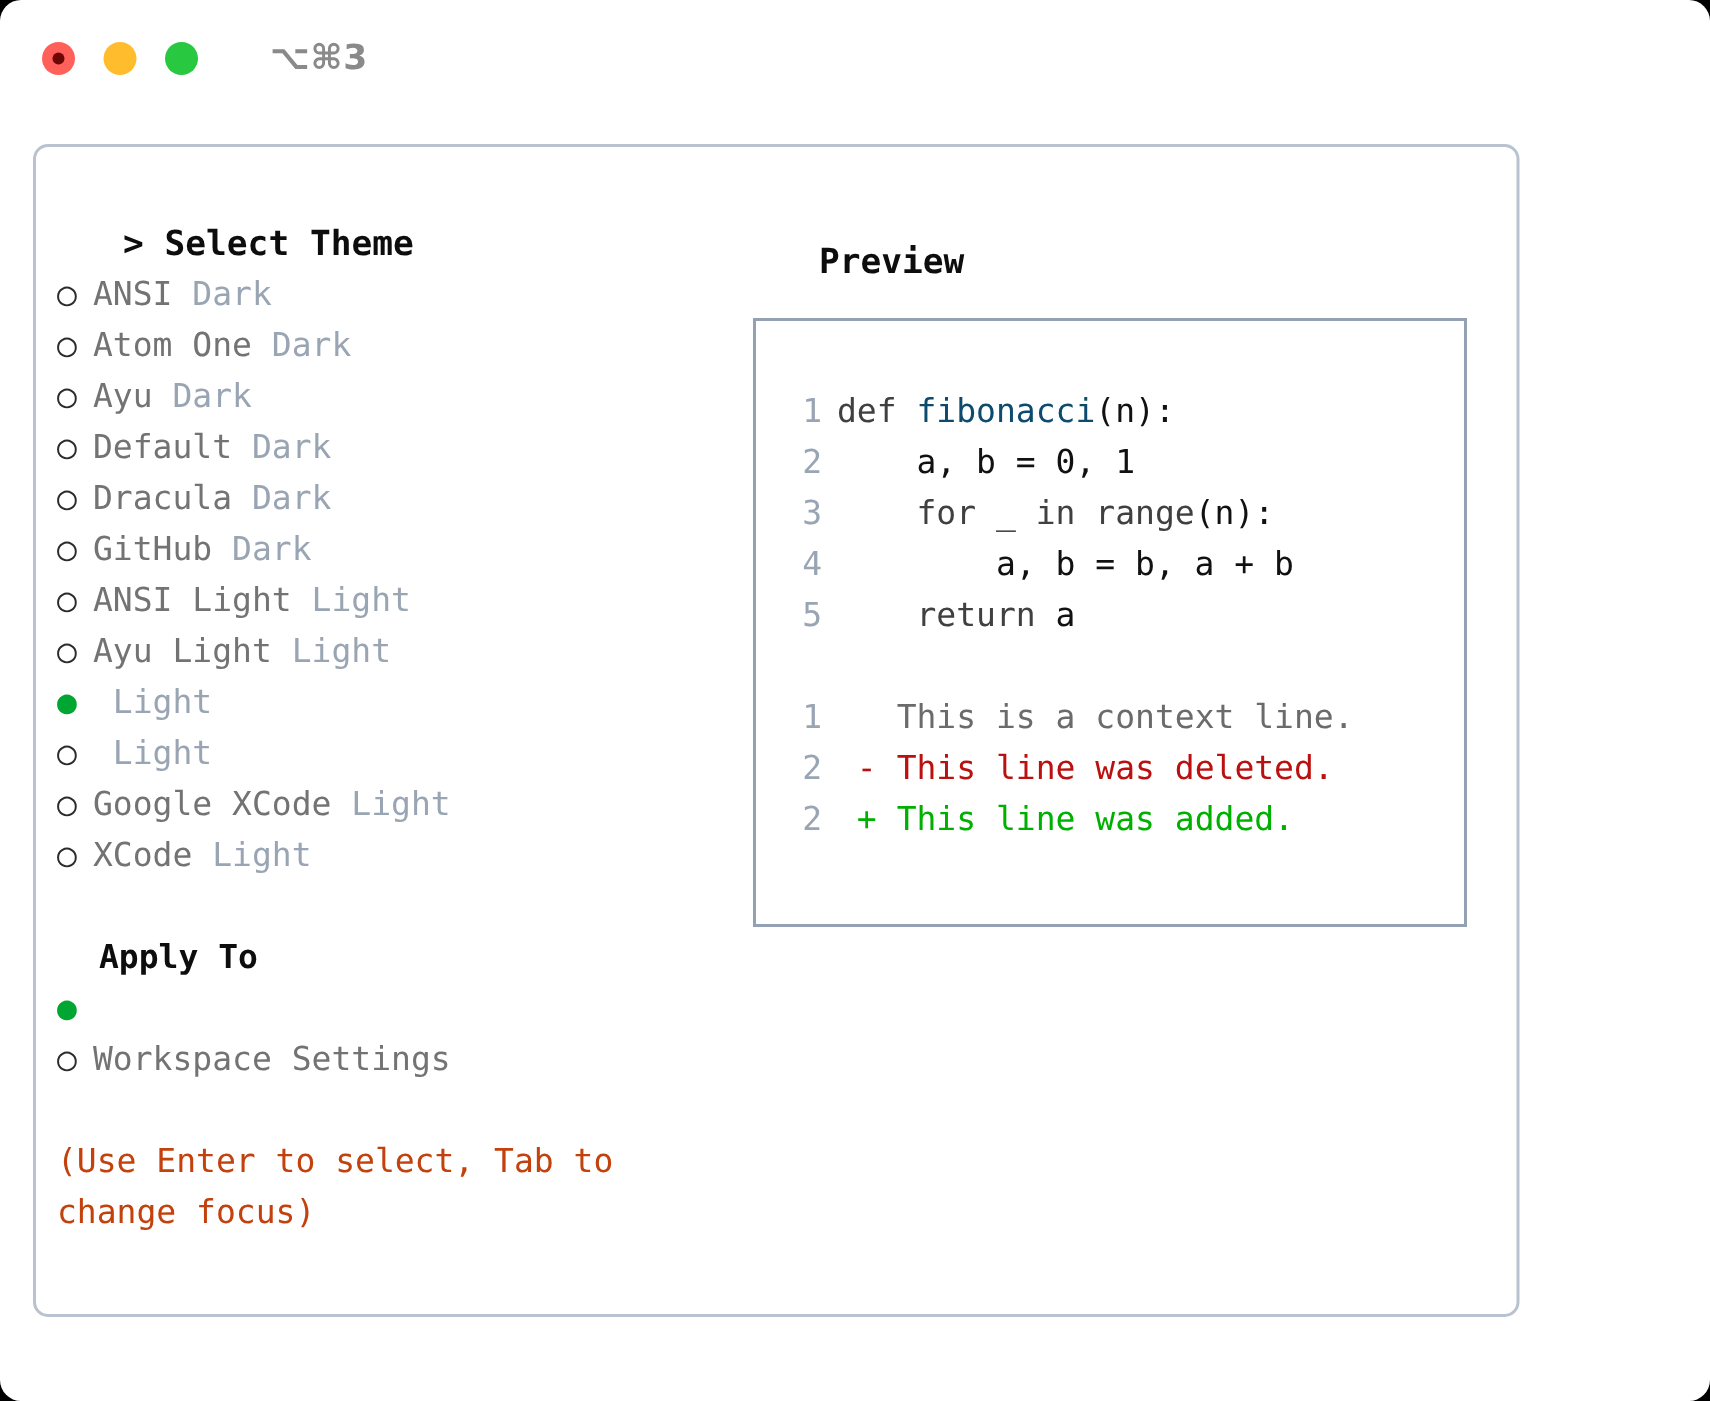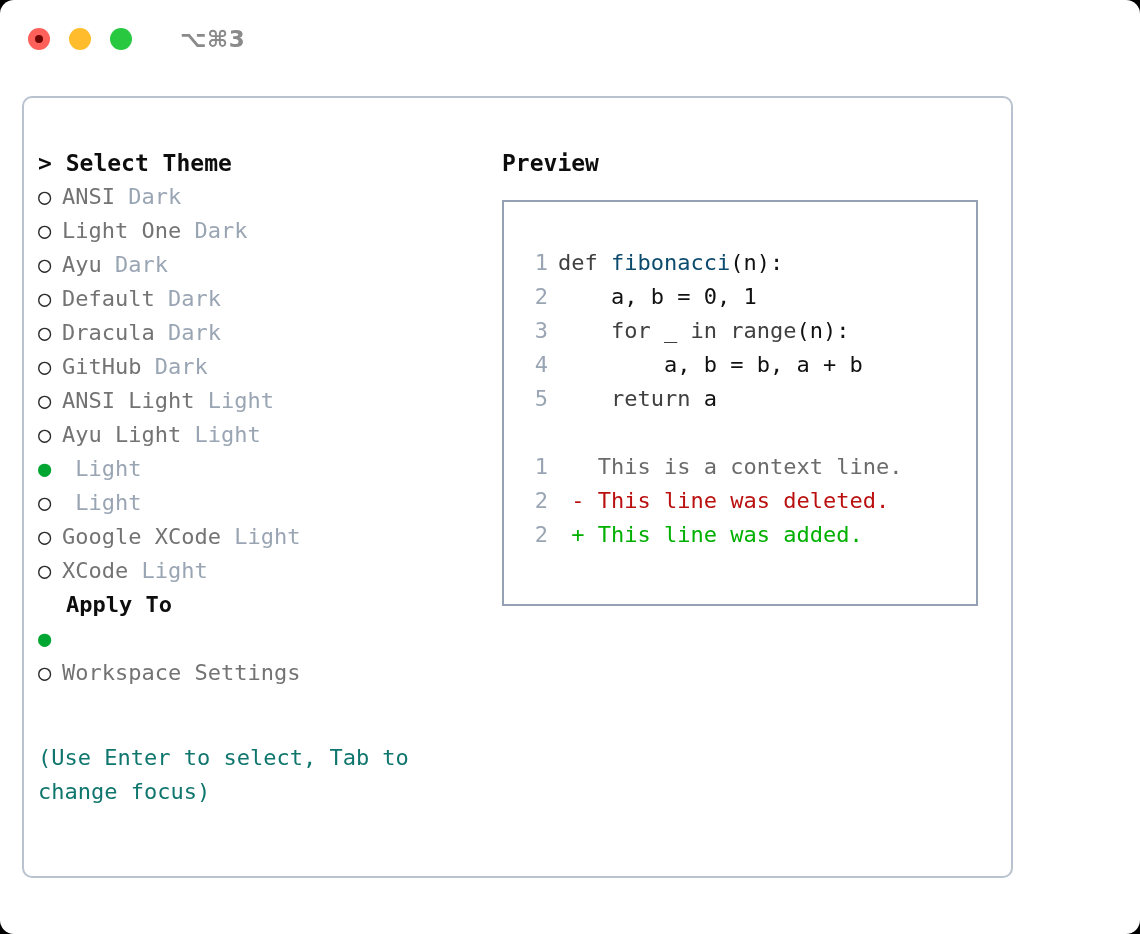--- a/index.html
+++ b/index.html
@@ -98,20 +98,21 @@
     top: 48px;
     width: 460px;
   }
 
   .heading {
     font-size: 23px;
     font-weight: bold;
     color: #0d0d0d;
     line-height: 34px;
     white-space: pre;
+    margin-left: 44px;
   }
 
   .theme-list { margin-top: 0; }
 
   .row {
     display: flex;
     align-items: baseline;
     height: 34px;
     line-height: 34px;
     font-size: 22px;
@@ -122,44 +123,44 @@
     flex: 0 0 24px;
     color: #2b2b2b;
     font-size: 22px;
     text-align: left;
   }
   .bullet.sel { color: #00a632; }
   .row .name   { color: #737373; }
   .row .tag    { color: #9aa5b4; }
   .row.selected .name { color: #00a632; }
 
-  .apply-block { }
+  .apply-block { margin-top: 34px; }
   .apply-title {
     font-size: 22px;
     font-weight: bold;
     color: #0d0d0d;
     line-height: 34px;
     padding-left: 28px;
     white-space: pre;
   }
 
   .hint {
-    margin-top: 51px;
-    font-size: 22px;
-    line-height: 34px;
-    color: #0f766e;
+    margin-top: 34px;
+    font-size: 22px;
+    line-height: 34px;
+    color: #c2410c;
     width: 400px;
     white-space: pre-wrap;
   }
 
   
   .right-col {
     position: absolute;
     left: 478px;
-    top: 48px;
+    top: 60px;
     width: 500px;
   }
 
   .preview-box {
     margin-top: 20px;
     width: 476px;
     height: 406px;
     border: 2px solid #94a1b2;
     box-sizing: border-box;
     background: #ffffff;
@@ -204,21 +205,21 @@
     <div class="win-title">⌥⌘3</div>
   </div>
 
   <div class="card">
     <div class="columns">
 
       <div class="left-col">
         <div class="heading">&gt; Select Theme</div>
         <div class="theme-list">
             <div class="row"><span class="bullet">○</span><span class="name">ANSI</span><span class="tag"> Dark</span></div>
-            <div class="row"><span class="bullet">○</span><span class="name">Light One</span><span class="tag"> Dark</span></div>
+            <div class="row"><span class="bullet">○</span><span class="name">Atom One</span><span class="tag"> Dark</span></div>
             <div class="row"><span class="bullet">○</span><span class="name">Ayu</span><span class="tag"> Dark</span></div>
             <div class="row"><span class="bullet">○</span><span class="name">Default</span><span class="tag"> Dark</span></div>
             <div class="row"><span class="bullet">○</span><span class="name">Dracula</span><span class="tag"> Dark</span></div>
             <div class="row"><span class="bullet">○</span><span class="name">GitHub</span><span class="tag"> Dark</span></div>
             <div class="row"><span class="bullet">○</span><span class="name">ANSI Light</span><span class="tag"> Light</span></div>
             <div class="row"><span class="bullet">○</span><span class="name">Ayu Light</span><span class="tag"> Light</span></div>
             <div class="row selected"><span class="bullet sel">●</span><span class="tag"> Light</span></div>
             <div class="row"><span class="bullet">○</span><span class="tag"> Light</span></div>
             <div class="row"><span class="bullet">○</span><span class="name">Google XCode</span><span class="tag"> Light</span></div>
             <div class="row"><span class="bullet">○</span><span class="name">XCode</span><span class="tag"> Light</span></div>

